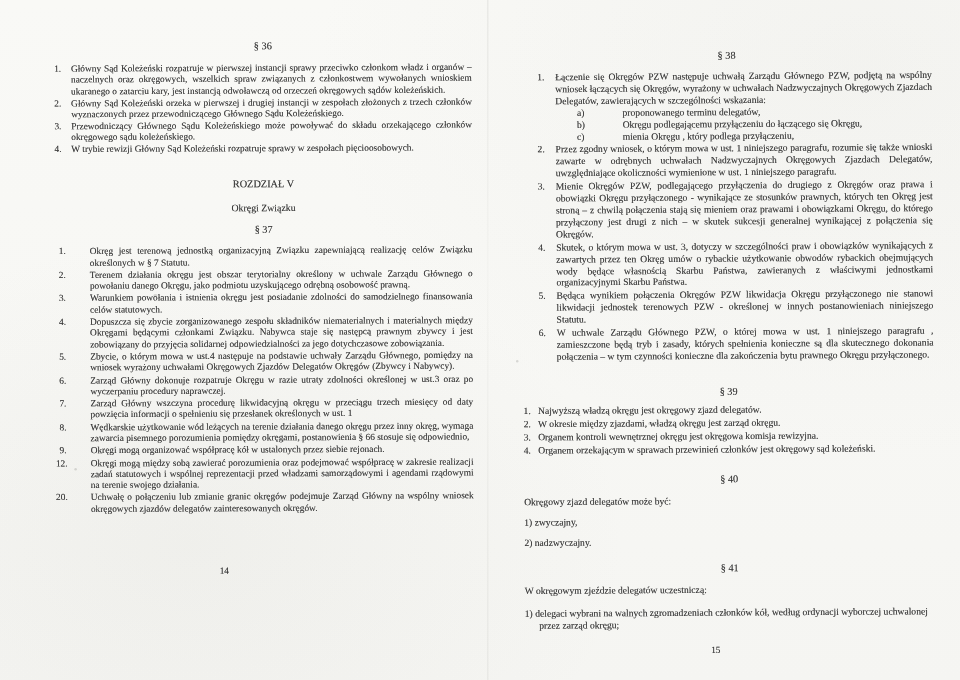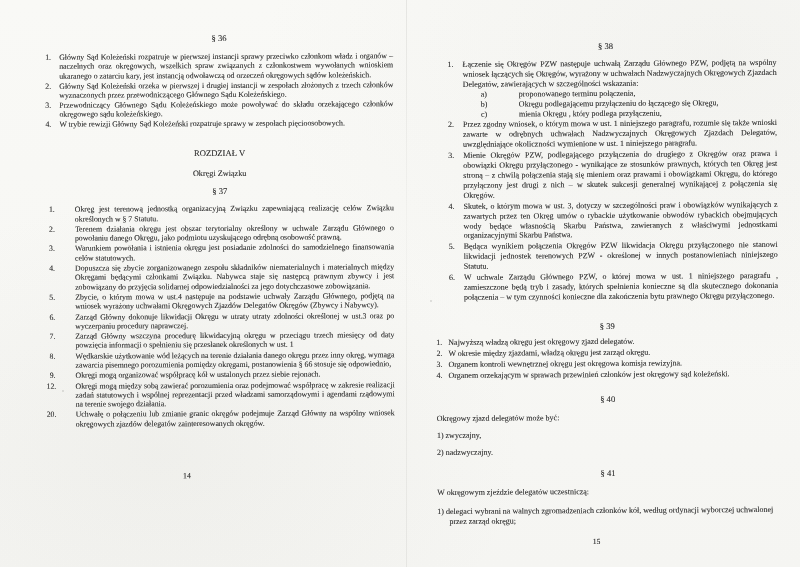--- a/index.html
+++ b/index.html
@@ -111,25 +111,25 @@
       <li class="li">
         <span class="num">3.</span>
         <span class="txt">Warunkiem powołania i istnienia okręgu jest posiadanie zdolności do samodzielnego finansowania celów statutowych.</span>
       </li>
       <li class="li">
         <span class="num">4.</span>
         <span class="txt">Dopuszcza się zbycie zorganizowanego zespołu składników niematerialnych i materialnych między Okręgami będącymi członkami Związku. Nabywca staje się następcą prawnym zbywcy i jest zobowiązany do przyjęcia solidarnej odpowiedzialności za jego dotychczasowe zobowiązania.</span>
       </li>
       <li class="li">
         <span class="num">5.</span>
-        <span class="txt">Zbycie, o którym mowa w ust.4 następuje na podstawie uchwały Zarządu Głównego, podjętą na wniosek wyrażony uchwałami Okręgowych Zjazdów Delegatów Okręgów (Zbywcy i Nabywcy).</span>
+        <span class="txt">Zbycie, o którym mowa w ust.4 następuje na podstawie uchwały Zarządu Głównego, pomiędzy na wniosek wyrażony uchwałami Okręgowych Zjazdów Delegatów Okręgów (Zbywcy i Nabywcy).</span>
       </li>
       <li class="li">
         <span class="num">6.</span>
-        <span class="txt">Zarząd Główny dokonuje likwidacji Okręgu w utraty utraty zdolności określonej w ust.3 oraz po wyczerpaniu procedury naprawczej.</span>
+        <span class="txt">Zarząd Główny dokonuje rozpatruje Okręgu w razie utraty zdolności określonej w ust.3 oraz po wyczerpaniu procedury naprawczej.</span>
       </li>
       <li class="li">
         <span class="num">7.</span>
         <span class="txt">Zarząd Główny wszczyna procedurę likwidacyjną okręgu w przeciągu trzech miesięcy od daty powzięcia informacji o spełnieniu się przesłanek określonych w ust. 1</span>
       </li>
       <li class="li">
         <span class="num">8.</span>
         <span class="txt">Wędkarskie użytkowanie wód leżących na terenie działania danego okręgu przez inny okręg, wymaga zawarcia pisemnego porozumienia pomiędzy okręgami, postanowienia § 66 stosuje się odpowiednio,</span>
       </li>
       <li class="li">
@@ -153,21 +153,21 @@
 
     <div class="heading center first">§ 38</div>
 
     <ol class="listC">
       <li class="li">
         <span class="num">1.</span>
         <div class="txt">
           <div>Łączenie się Okręgów PZW następuje uchwałą Zarządu Głównego PZW, podjętą na wspólny wniosek łączących się Okręgów, wyrażony w uchwałach Nadzwyczajnych Okręgowych Zjazdach Delegatów, zawierających w szczególności wskazania:</div>
           <div class="subli">
             <span class="subnum">a)</span>
-            <span>proponowanego terminu połączenia,</span>
+            <span>proponowanego terminu delegatów,</span>
           </div>
           <div class="subli">
             <span class="subnum">b)</span>
             <span>Okręgu podlegającemu przyłączeniu do łączącego się Okręgu,</span>
           </div>
           <div class="subli">
             <span class="subnum">c)</span>
             <span>mienia Okręgu , który podlega przyłączeniu,</span>
           </div>
         </div>

